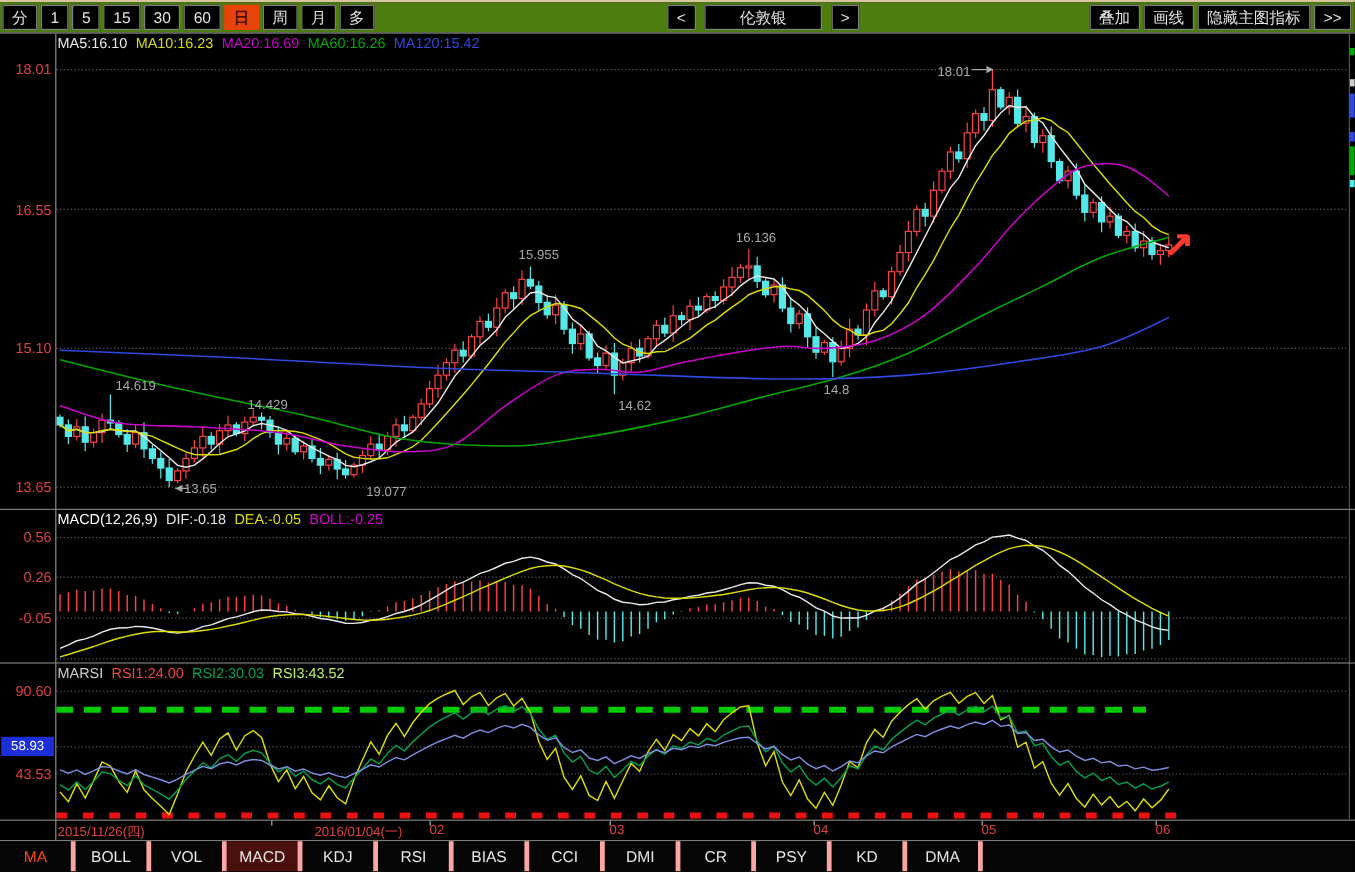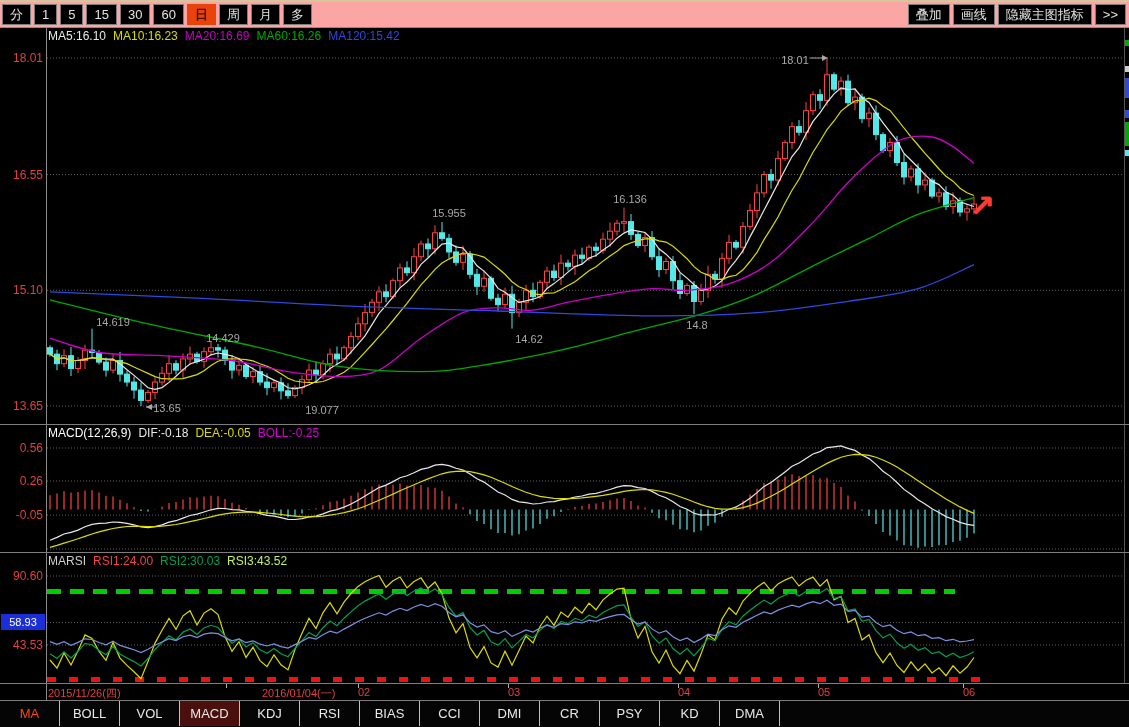--- a/index.html
+++ b/index.html
@@ -1,19 +1,19 @@
 <!DOCTYPE html>
 <html><head>
 <meta charset="utf-8">
 <style>
   html,body{margin:0;padding:0;background:#000;}
   body{width:1129px;height:727px;position:relative;overflow:hidden;
        font-family:"Liberation Sans","DejaVu Sans",sans-serif;-webkit-font-smoothing:none;}
   #top-accent{position:absolute;top:0;left:0;width:1129px;height:2px;background:#d6c69c;}
-  #toolbar{position:absolute;top:2px;left:0;width:1129px;height:25px;background:#fca5a5;}
+  #toolbar{position:absolute;top:2px;left:0;width:1129px;height:25px;background:#4d7c0f;}
   .tb-btn{display:inline-block;height:19px;line-height:19px;margin:2px 1px 0 2px;padding:0 7px;
           border:1px solid #7d7d7d;color:#e2e2e2;font-size:13px;text-align:center;
           background:#000;cursor:default;vertical-align:top;}
   .tb-btn.active{background:#e8430a;border-color:#e8430a;color:#4a1000;font-weight:bold;}
   #symbol-group{position:absolute;left:554px;top:0;}
   #symbol-group .sym{min-width:82px;}
   #toolbar-right{position:absolute;right:2px;top:0;white-space:nowrap;}
   #sep-toolbar{position:absolute;top:27px;left:0;width:1129px;height:1px;background:#8a8a8a;}
   .hsep{position:absolute;left:0;width:1129px;height:1px;background:#7e7e7e;}
   #price-axis-line{position:absolute;left:46px;top:28px;width:1px;height:672px;background:#8a8a8a;}
@@ -26,29 +26,34 @@
         white-space:nowrap;z-index:6;}
   #rsi-badge{position:absolute;left:1px;width:44px;height:16px;background:#1b2ed8;color:#fff;
         font-size:11px;text-align:center;line-height:16px;transform:translateY(-50%);z-index:7;}
   .dlab{position:absolute;top:686px;color:#e04040;font-size:11px;white-space:nowrap;z-index:5;}
   .dtick{position:absolute;top:684px;width:1px;height:4px;background:#b0b0b0;z-index:5;}
   #signal-arrow{position:absolute;font-size:30px;font-weight:bold;color:#ff3b30;z-index:6;
         text-shadow:1px 0 0 #ff3b30;}
   #tab-bar{position:absolute;top:701px;left:0;width:1129px;height:26px;background:#050505;
         display:flex;}
   .tab{width:59px;height:25px;line-height:25px;text-align:center;color:#e8e8e8;font-size:13px;
-        border-right:1px solid #fca5a5;cursor:default;}
+        border-right:4px solid #fca5a5;cursor:default;}
 </style>
 </head>
 <body>
 
 <div id="top-accent"></div>
 
 <div id="toolbar">
   <span id="period-group"><span class="tb-btn">分</span><span class="tb-btn">1</span><span class="tb-btn">5</span><span class="tb-btn">15</span><span class="tb-btn">30</span><span class="tb-btn">60</span><span class="tb-btn active">日</span><span class="tb-btn">周</span><span class="tb-btn">月</span><span class="tb-btn">多</span></span>
+  <span id="symbol-group">
+    <span class="tb-btn">&lt;</span>
+    <span class="tb-btn sym">伦敦银</span>
+    <span class="tb-btn">&gt;</span>
+  </span>
   <span id="toolbar-right"><span class="tb-btn">叠加</span><span class="tb-btn">画线</span><span class="tb-btn">隐藏主图指标</span><span class="tb-btn">&gt;&gt;</span></span>
 </div>
 <div id="sep-toolbar"></div>
 
 <svg id="chart-svg" width="1129" height="727">
     <line x1="47" y1="58" x2="1124" y2="58" stroke="#5f5f5f" stroke-width="1" stroke-dasharray="1 2"></line>
     <line x1="47" y1="174.53211009174316" x2="1124" y2="174.53211009174316" stroke="#5f5f5f" stroke-width="1" stroke-dasharray="1 2"></line>
     <line x1="47" y1="290.26605504587167" x2="1124" y2="290.26605504587167" stroke="#5f5f5f" stroke-width="1" stroke-dasharray="1 2"></line>
     <line x1="47" y1="406" x2="1124" y2="406" stroke="#5f5f5f" stroke-width="1" stroke-dasharray="1 2"></line>
     <line x1="47" y1="448" x2="1124" y2="448" stroke="#5f5f5f" stroke-width="1" stroke-dasharray="1 2"></line>

